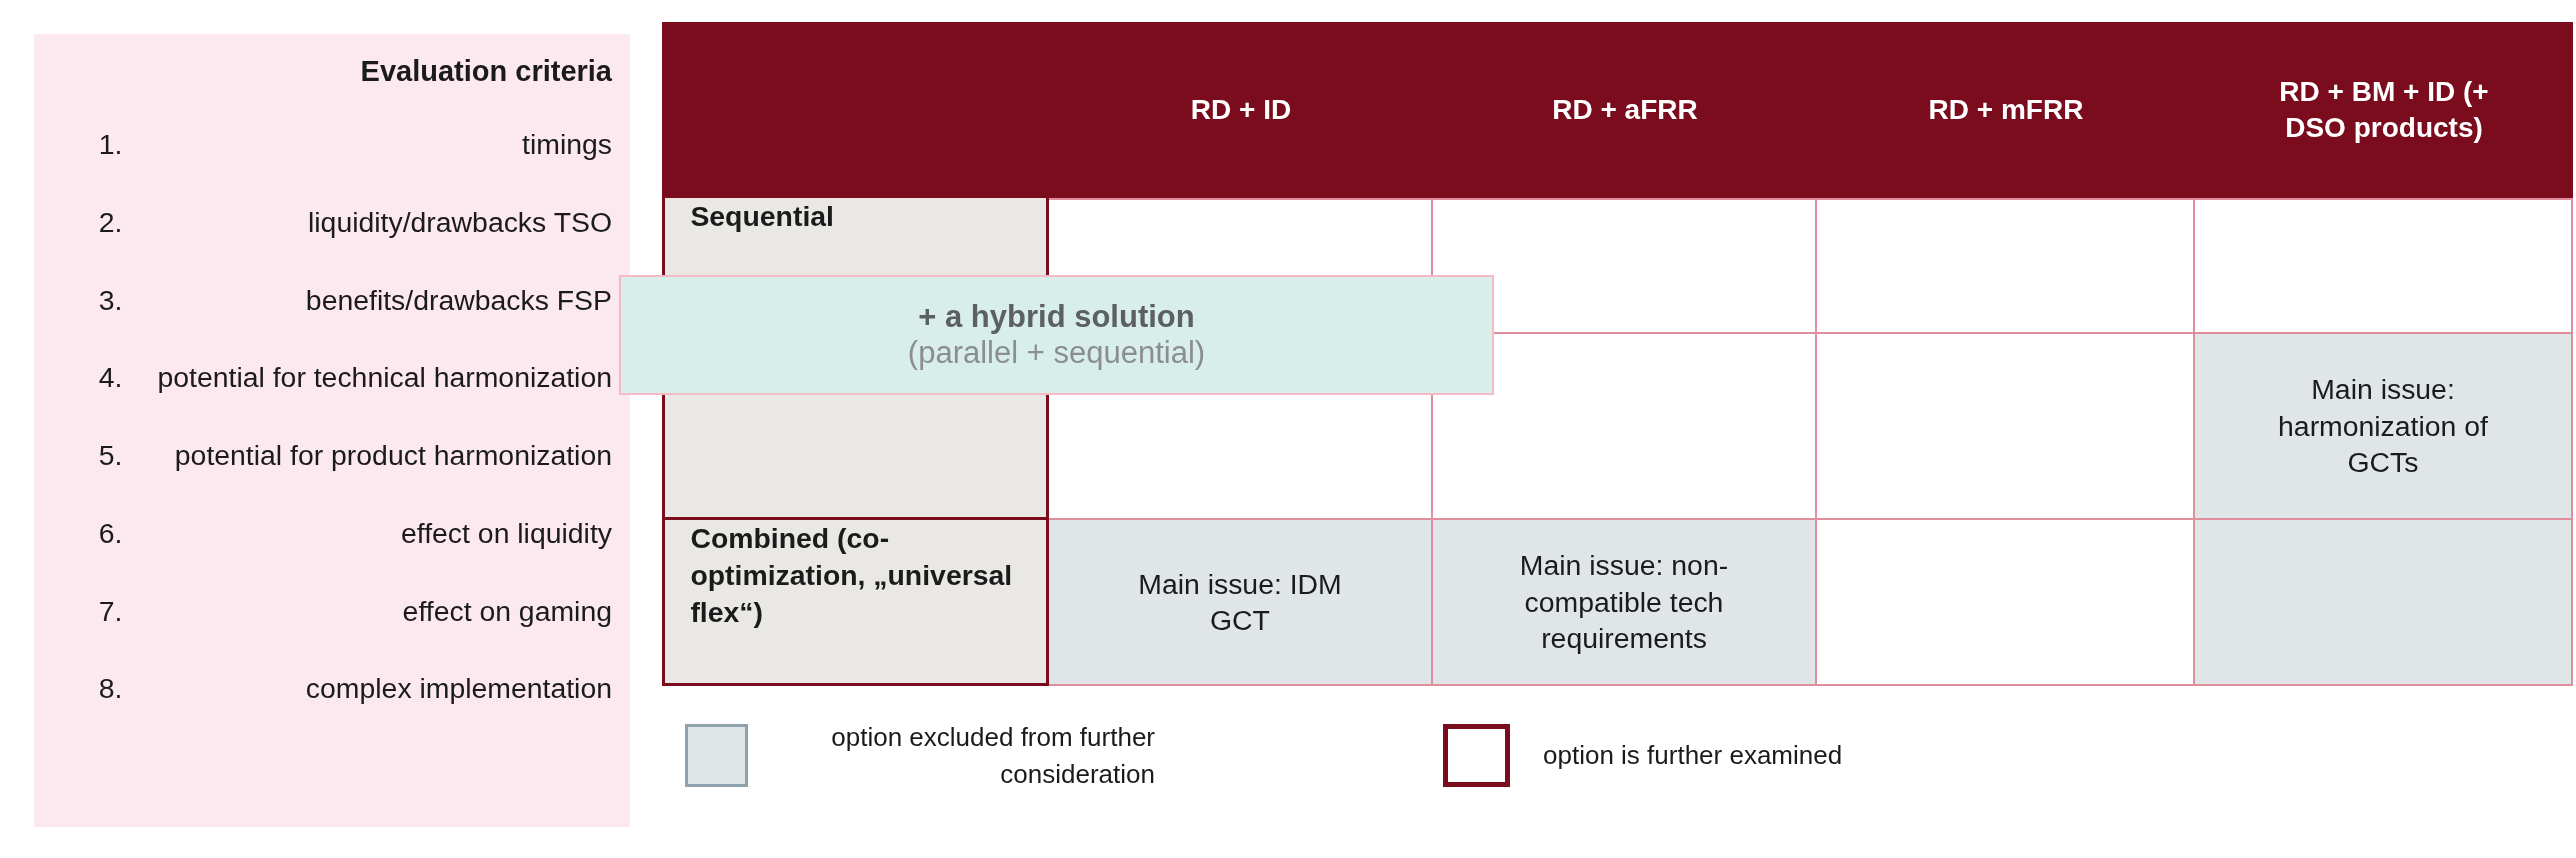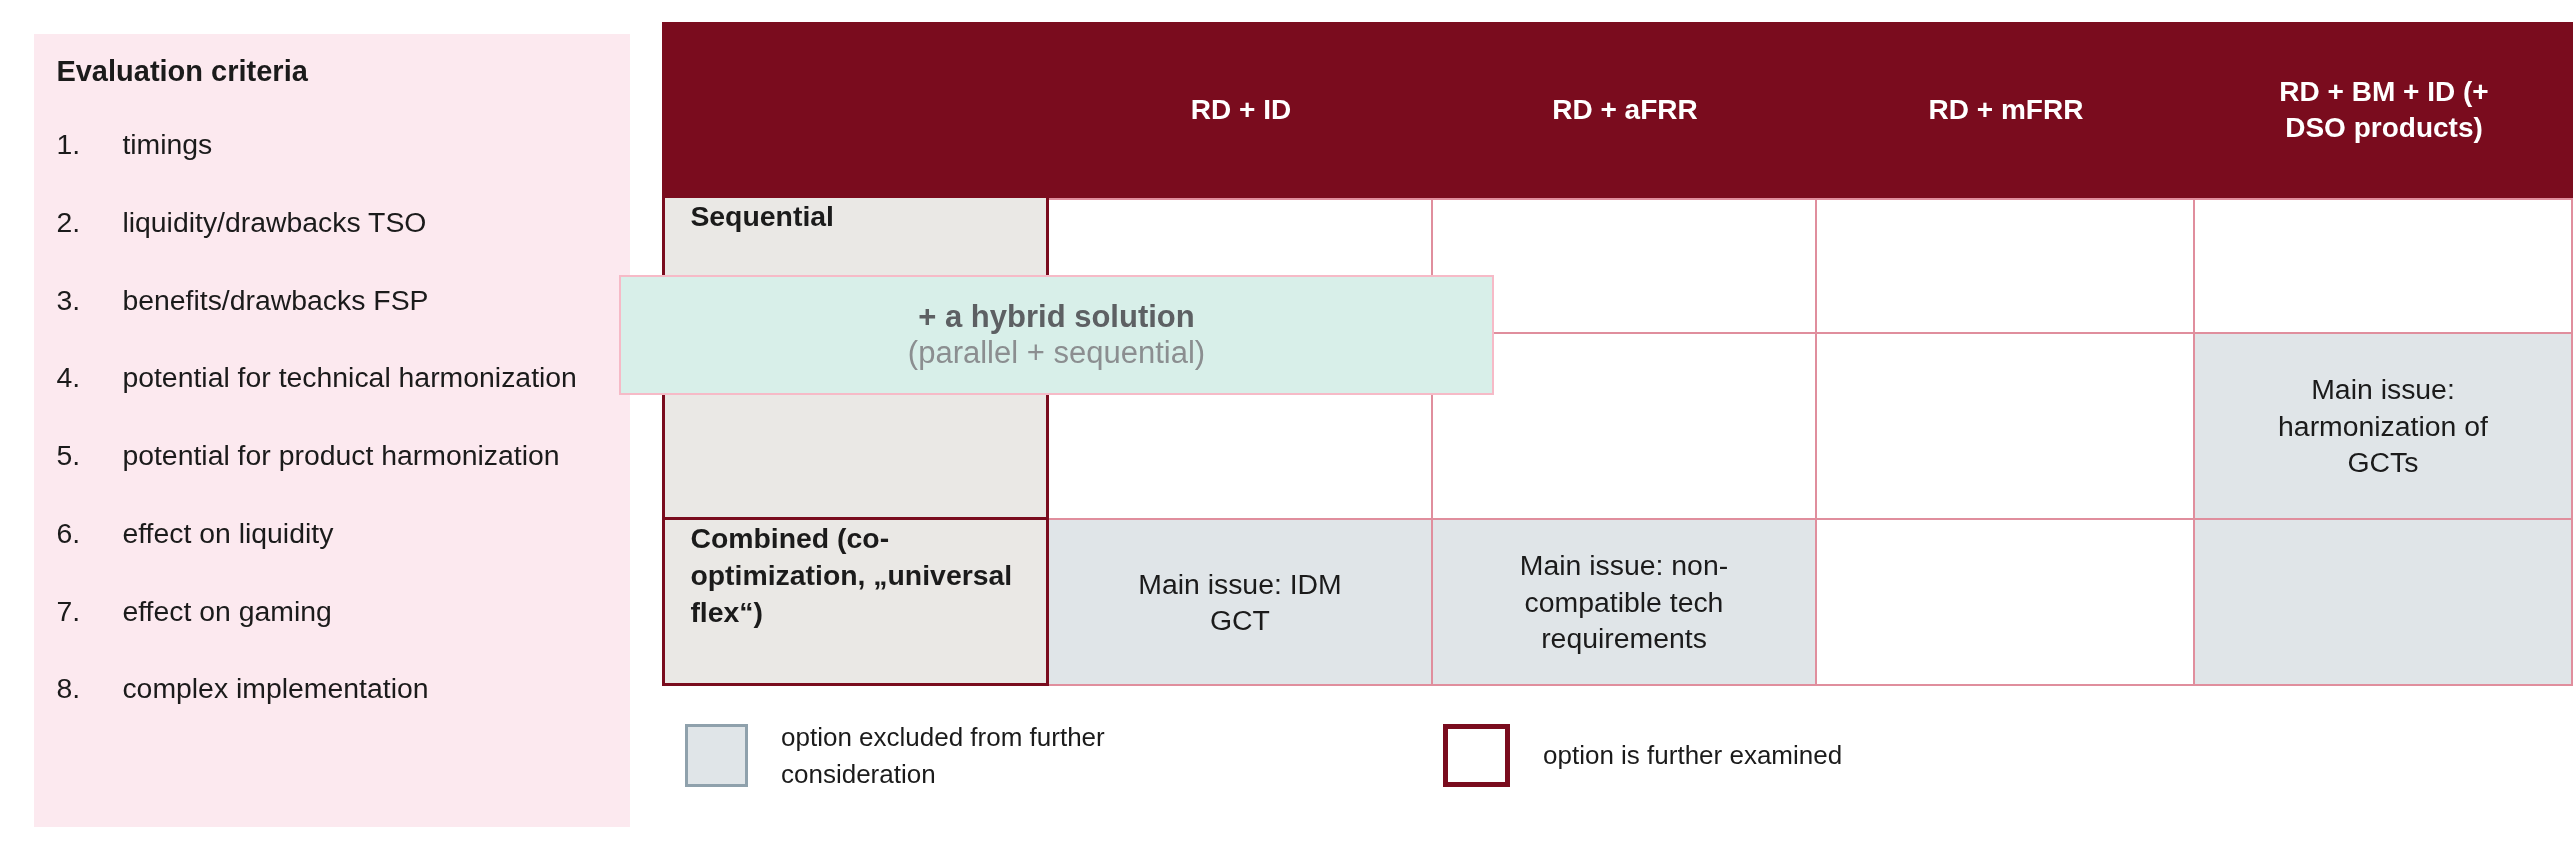--- a/index.html
+++ b/index.html
@@ -17,21 +17,21 @@
   }
   html,body{margin:0;padding:0;background:#ffffff;}
   .page{
     position:relative;width:2576px;height:859px;overflow:hidden;
     font-family:"Liberation Sans",sans-serif;color:var(--ink);
   }
 
   
   .criteria-panel{
     position:absolute;left:34px;top:34px;width:596px;height:793px;
-    background:var(--panel_pink);box-sizing:border-box;padding:21px 18px 0 22.4px;
+    background:var(--panel_pink);box-sizing:border-box;padding:21px 18px 0 22.4px;text-align:right;
   }
   .criteria-title{font-size:29px;font-weight:bold;margin:0 0 39px 0;}
   .criteria-list{list-style:none;margin:0;padding:0;display:flex;flex-direction:column;gap:42px;}
   .criteria-item{display:flex;align-items:flex-start;font-size:28.4px;line-height:1.26;}
   .criteria-item .num{flex:0 0 66px;}
   .criteria-item .txt{flex:1 1 auto;}
 
   
   .options-table{
     position:absolute;left:662px;top:22px;
@@ -76,21 +76,21 @@
   .hybrid-subtitle{font-size:31px;color:var(--overlay_subtext);}
 
   
   .legend-item{position:absolute;display:flex;align-items:center;gap:33px;height:97px;}
   .legend-item.excluded{left:685px;top:707px;}
   .legend-item.examined{left:1443px;top:707px;}
   .swatch{box-sizing:border-box;flex:0 0 auto;}
   .swatch.gray{width:63px;height:63px;background:var(--excluded_gray);border:3px solid var(--legend_swatch_border);}
   .swatch.red{width:67px;height:63px;background:#ffffff;border:5.2px solid var(--header_maroon);}
   .legend-label{font-size:26px;line-height:1.4;}
-  .legend-label.wrap{max-width:374px;}
+  .legend-label.wrap{max-width:374px;text-align:right;}
 </style>
 </head>
 <body>
 
 <div class="page">
 
   <div class="criteria-panel">
     <h2 class="criteria-title">Evaluation criteria</h2>
     <ol class="criteria-list">
         <li class="criteria-item">

